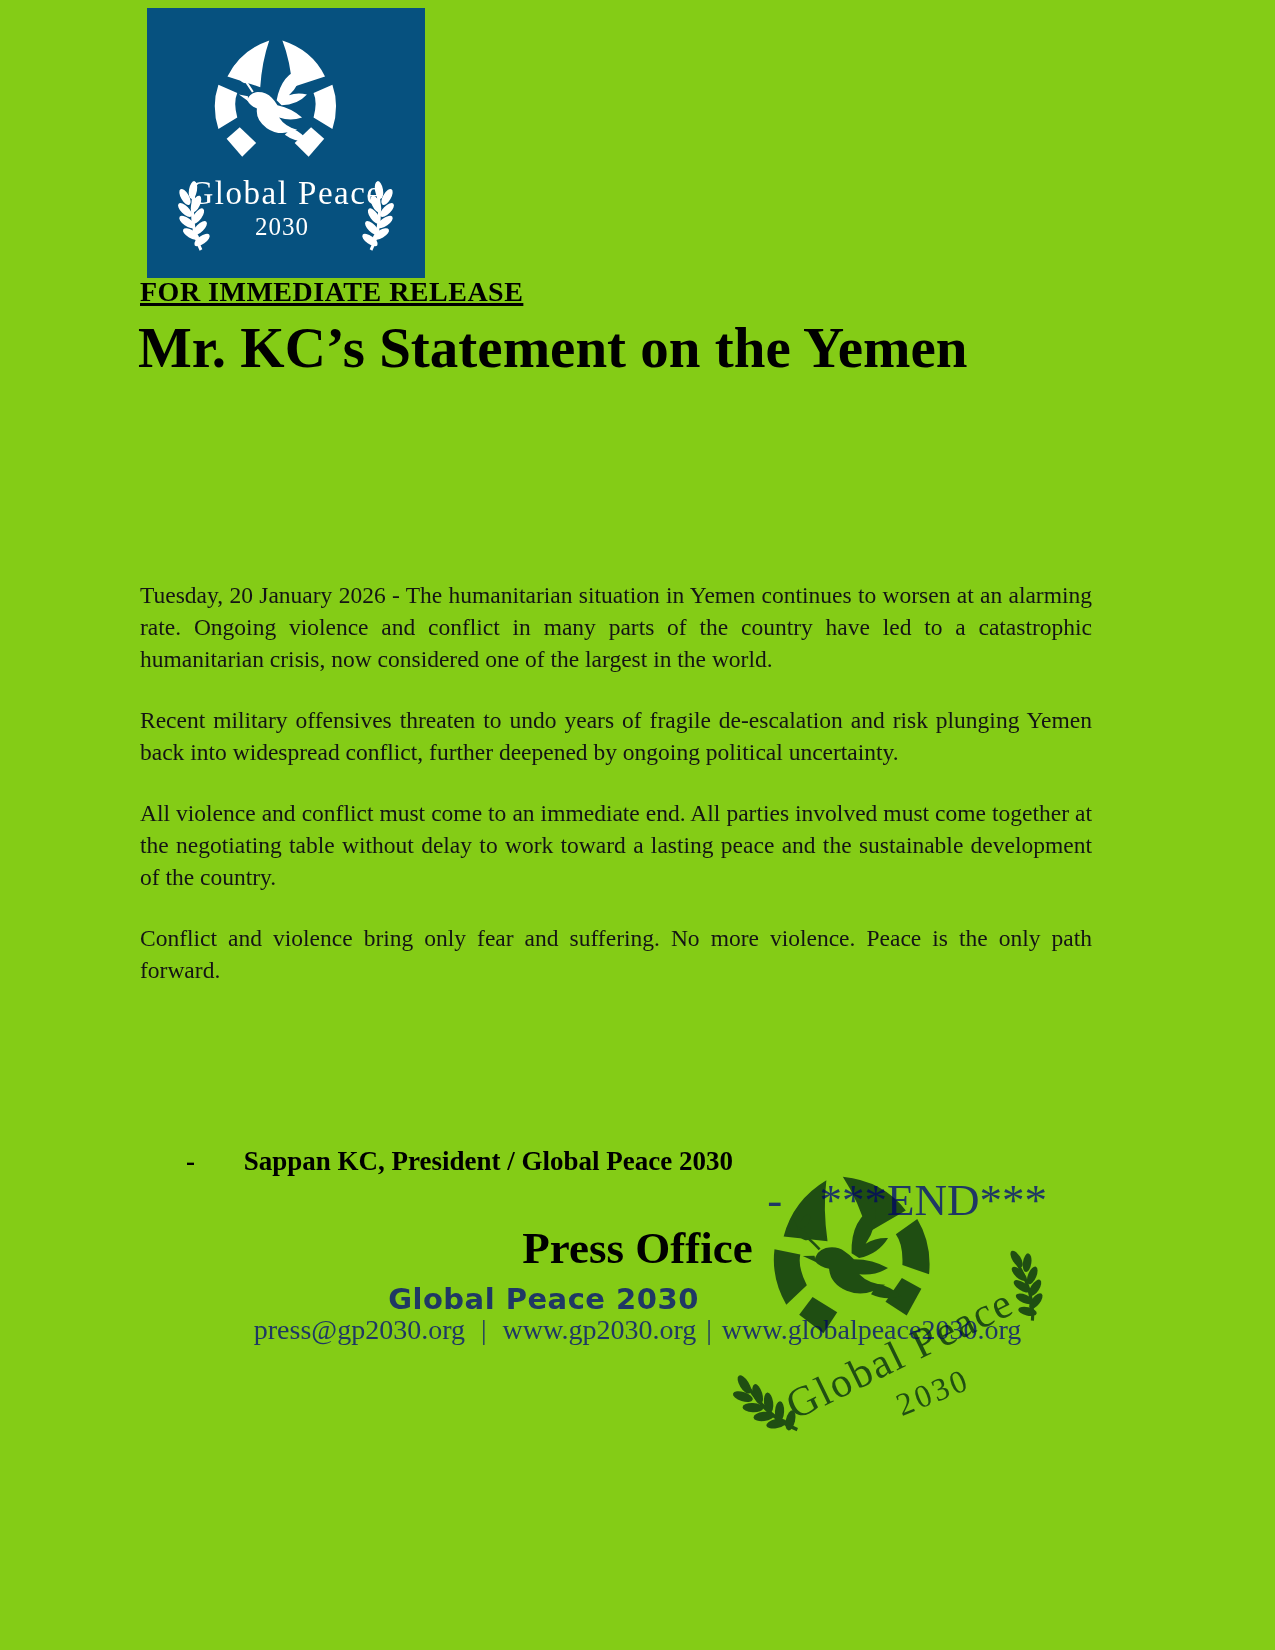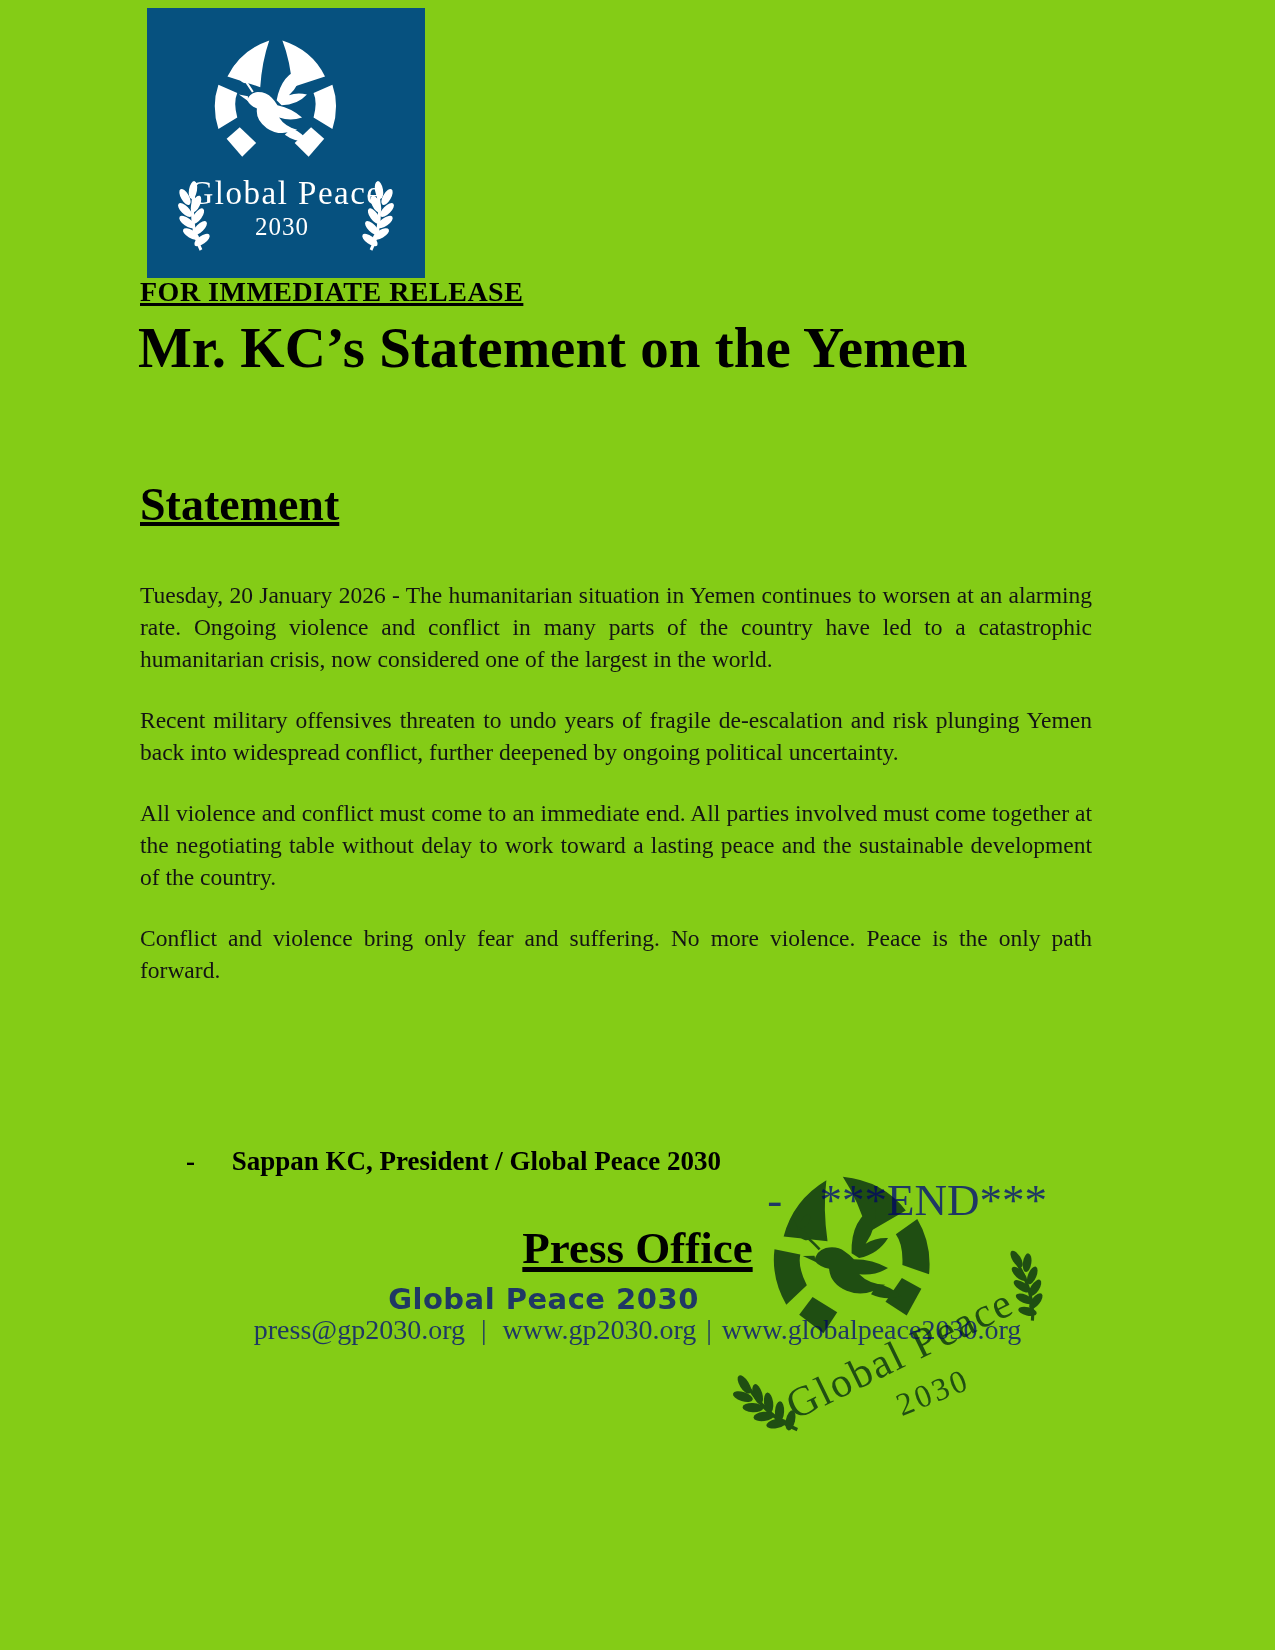--- a/index.html
+++ b/index.html
@@ -63,21 +63,21 @@
   .body-text p { margin: 8px 0 29px 0; }
   .attribution {
     position: absolute;
     left: 140px;
     top: 1146px;
     font-size: 27px;
     font-weight: bold;
     color: #000000;
   }
   .attribution .dash { margin-left: 46px; }
-  .attribution .attr-text { margin-left: 30px; }
+  .attribution .attr-text { margin-left: 42px; }
   .end-line {
     position: absolute;
     left: 0;
     top: 1176px;
     width: 1047px;
     text-align: right;
     text-indent: 32px;
     font-size: 45px;
     line-height: 1.1;
   }
@@ -86,21 +86,20 @@
     position: absolute;
     left: 0;
     top: 1222px;
     width: 1275px;
     text-align: center;
     font-size: 45px;
     font-weight: bold;
     color: #000000;
   }
   .press-office span {
-    text-decoration: underline;
     text-decoration-thickness: 5px;
     text-underline-offset: 4px;
     text-align: center;
   }
   .org-name {
     position: absolute;
     left: 0;
     top: 1282px;
     width: 1087px;
     text-align: center;
@@ -176,21 +175,20 @@
     <use href="#laurel" transform="translate(52,236)" fill="#ffffff" color="#ffffff"></use>
     <use href="#laurel" transform="translate(226,236) scale(-1,1)" fill="#ffffff" color="#ffffff"></use>
   </svg>
 
   <div class="release-label">FOR IMMEDIATE RELEASE</div>
 
   <div class="page-title">
     <div>Mr. KC’s Statement on the Yemen</div>
   </div>
 
-  <div class="section-heading">Statement</div>
 
   <div class="body-text">
     <p>Tuesday, 20 January 2026 - The humanitarian situation in Yemen continues to worsen at an alarming rate. Ongoing violence and conflict in many parts of the country have led to a catastrophic humanitarian crisis, now considered one of the largest in the world.</p>
     <p>Recent military offensives threaten to undo years of fragile de-escalation and risk plunging Yemen back into widespread conflict, further deepened by ongoing political uncertainty.</p>
     <p>All violence and conflict must come to an immediate end. All parties involved must come together at the negotiating table without delay to work toward a lasting peace and the sustainable development of the country.</p>
     <p>Conflict and violence bring only fear and suffering. No more violence. Peace is the only path forward.</p>
   </div>
 
   <div class="attribution">
     <span class="dash">-</span>

